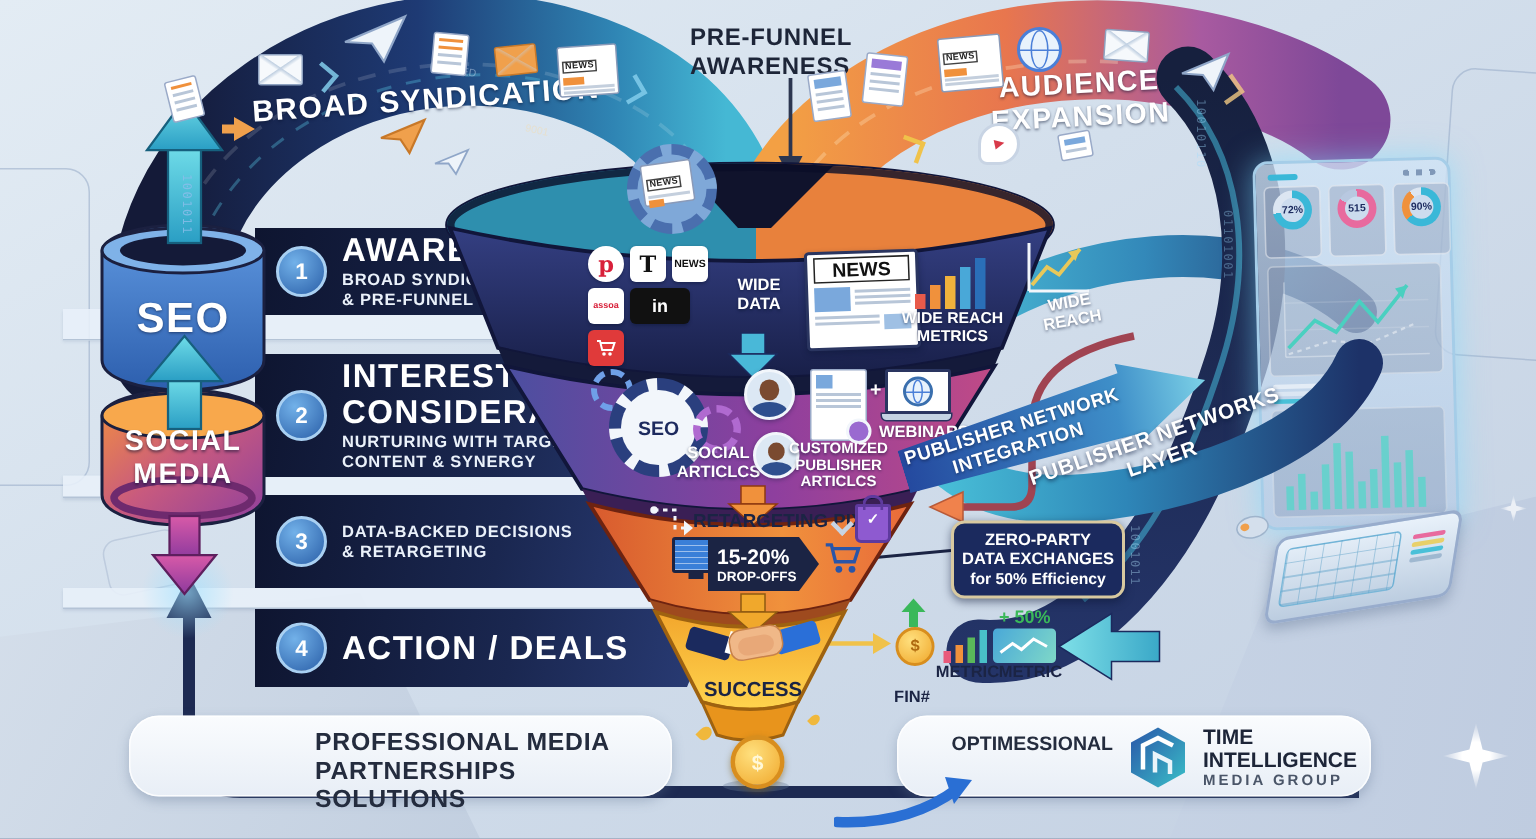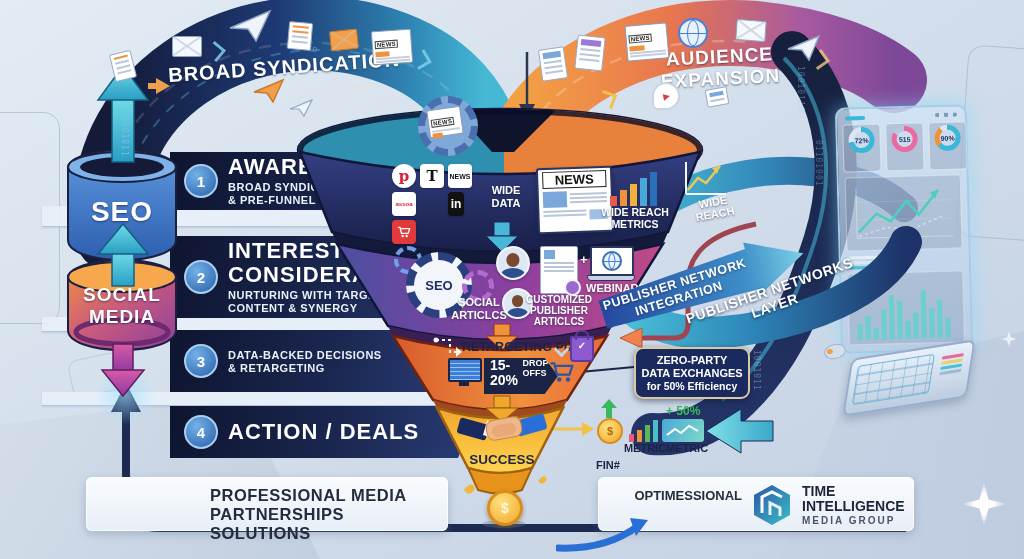--- a/index.html
+++ b/index.html
@@ -50,21 +50,21 @@
   .avatar::after{content:"";position:absolute;left:50%;bottom:-12%;width:80%;height:45%;transform:translateX(-50%);border-radius:50% 50% 0 0;background:#2e4f8e;}
   .bin{position:absolute;writing-mode:vertical-rl;font-family:"DejaVu Sans Mono",monospace;font-size:8px;letter-spacing:1px;}
   .tile{display:flex;align-items:center;justify-content:center;border-radius:4px;box-shadow:0 1px 2px rgba(10,20,50,.4);}
   .donut{position:relative;width:26px;height:26px;border-radius:50%;margin:2px auto 0;}
   .donut::after{content:"";position:absolute;inset:5px;border-radius:50%;background:#ccdcee;}
   .donut span{position:absolute;inset:0;display:flex;align-items:center;justify-content:center;z-index:1;font-size:7px;font-weight:bold;color:#1b2a5e;}
   .gcard{width:36px;height:46px;background:rgba(30,45,90,.16);border:1px solid rgba(255,255,255,.5);border-radius:4px;}
   .kbar{height:3px;border-radius:2px;margin-top:2px;}
   .spark{position:absolute;background:radial-gradient(circle,#fff 30%,rgba(255,255,255,.1) 70%);
     clip-path:polygon(50% 0,60% 40%,100% 50%,60% 60%,50% 100%,40% 60%,0 50%,40% 40%);}
-  .banner{position:absolute;z-index:6;background:linear-gradient(180deg,#fafcfe,#e8eef6);border-radius:6px;
+  .banner{position:absolute;z-index:6;background:linear-gradient(180deg,#fafcfe,#e8eef6);border-radius:20px;
     box-shadow:0 3px 8px rgba(90,110,140,.35),inset 0 0 0 1px rgba(255,255,255,.8);}
 </style>
 </head>
 <body>
 
 <div id="stage">
 
   <div class="bgshape" style="left:0;top:395px;width:320px;height:164px;background:linear-gradient(120deg,#d4deea,#c2cfe0);clip-path:polygon(0 18%,75% 0,100% 100%,0 100%);"></div>
   <div class="bgshape" style="left:580px;top:300px;width:444px;height:259px;background:linear-gradient(100deg,#ccd8e8,#bfcce0);clip-path:polygon(45% 100%,62% 28%,100% 12%,100% 100%);"></div>
   <div class="panel" style="left:-34px;top:112px;width:92px;height:210px;"></div>
@@ -335,20 +335,23 @@
           <polygon points="98,254 148,254 123,224"></polygon>
         </g>
       <g fill="url(#gMag)" stroke="#5e1f5e" stroke-width="1.5">
           <rect x="113" y="344" width="20" height="28"></rect>
           <polygon points="102,370 144,370 123,396"></polygon>
         </g>
     </g>
   </svg>
 
   <div class="ov lbl-w" style="left:168px;top:56px;font-size:20px;letter-spacing:1px;transform:rotate(-4deg);">BROAD SYNDICATION</div>
+  <div class="ov lbl-d" style="left:460px;top:16px;font-size:16px;line-height:19px;letter-spacing:.5px;">
+    <span>PRE-FUNNEL</span><br><span>AWARENESS</span>
+  </div>
   <div class="ov lbl-w ctr" style="left:660px;top:46px;width:120px;font-size:19px;line-height:22px;letter-spacing:1px;transform:rotate(-3deg);">
     <span>AUDIENCE</span><br><span>EXPANSION</span>
   </div>
   <div class="ov" style="left:286px;top:44px;font-size:7px;color:rgba(200,220,240,.5);transform:rotate(8deg);">UBMITED</div>
   <div class="ov" style="left:350px;top:84px;font-size:7px;color:rgba(240,220,180,.55);transform:rotate(12deg);">9001</div>
 
   <div class="ov lbl-w ctr" style="left:72px;top:196px;width:100px;font-size:28px;letter-spacing:1px;">SEO</div>
   <div class="ov lbl-w ctr" style="left:72px;top:284px;width:100px;font-size:19px;line-height:22px;letter-spacing:1px;">
     <span>SOCIAL</span><br><span>MEDIA</span>
   </div>
@@ -421,21 +424,21 @@
       </div>
     <div class="tile" style="width:24px;height:24px;background:#fff;">
         <span style="color:#111;font-weight:bold;font-size:15px;font-family:'DejaVu Serif',serif;">T</span>
       </div>
     <div class="tile" style="width:24px;height:24px;background:#fff;">
         <span style="color:#111;font-weight:bold;font-size:7px;">NEWS</span>
       </div>
     <div class="tile" style="width:24px;height:24px;background:#fff;">
         <span style="color:#d8203a;font-weight:bold;font-size:6px;">assoa</span>
       </div>
-    <div class="tile" style="width:16px;height:24px;background:#111;margin-left:28px;">
+    <div class="tile" style="width:40px;height:24px;background:#111;">
         <span style="color:#fff;font-weight:bold;font-size:12px;">in</span>
       </div>
     <div class="tile" style="width:24px;height:24px;background:#e03a3a;">
       <svg width="16" height="16" viewBox="0 0 24 24">
           <path d="M3 5h3l2.2 9h10l2.3-7H7" fill="none" stroke="#fff" stroke-width="2"></path>
           <circle cx="10" cy="18" r="1.8" fill="#fff"></circle>
           <circle cx="16" cy="18" r="1.8" fill="#fff"></circle>
         </svg>
     </div>
   </div>
@@ -510,21 +513,21 @@
   <svg class="ov" style="left:432px;top:336px;" width="30" height="30">
     <path d="M4 4 H18 V16 H26" fill="none" stroke="#f2f6fb" stroke-width="2" stroke-dasharray="3 3"></path>
     <circle cx="4" cy="4" r="2.5" fill="#f2f6fb"></circle>
       <polygon points="24,11 24,21 30,16" fill="#f2f6fb"></polygon>
   </svg>
   <div class="ov" style="left:462px;top:340px;font-size:12.5px;font-weight:bold;color:#1b2444;">RETARGETING PIXEL</div>
   <div class="ov" style="left:448px;top:358px;width:32px;height:28px;">
     <div style="width:30px;height:20px;background:#3a7fd8;border:2px solid #1b2444;border-radius:2px;background-image:repeating-linear-gradient(0deg,rgba(255,255,255,.5) 0 1px,transparent 1px 4px);"></div>
     <div style="width:10px;height:4px;background:#1b2444;margin:0 auto;"></div>
   </div>
-  <div class="ov" style="left:484px;top:358px;width:68px;height:36px;background:#1b2444;clip-path:polygon(0 0,82% 0,100% 50%,82% 100%,0 100%);display:flex;flex-direction:row;justify-content:center;padding-left:6px;">
+  <div class="ov" style="left:472px;top:358px;width:68px;height:36px;background:#1b2444;clip-path:polygon(0 0,82% 0,100% 50%,82% 100%,0 100%);display:flex;flex-direction:column;justify-content:center;padding-left:6px;">
     <div style="color:#fff;font-weight:bold;font-size:14px;line-height:15px;">15-20%</div>
     <div style="color:#fff;font-weight:bold;font-size:9px;">DROP-OFFS</div>
   </div>
   <div class="chev ov" style="left:556px;top:344px;width:8px;height:8px;border-color:#c8d4e4;transform:rotate(45deg);"></div>
   <svg class="ov" style="left:548px;top:358px;" width="30" height="28" viewBox="0 0 24 22">
       <path d="M2 4h3l2.2 9h10l2.3-7H6" fill="none" stroke="#2a55a8" stroke-width="1.8"></path>
       <circle cx="9" cy="17" r="1.8" fill="#2a55a8"></circle>
       <circle cx="16" cy="17" r="1.8" fill="#2a55a8"></circle>
     </svg>
   <div class="ov" style="left:570px;top:336px;width:20px;height:22px;background:#8e5ad0;border:2px solid #5e3a9e;border-radius:2px 2px 4px 4px;">

